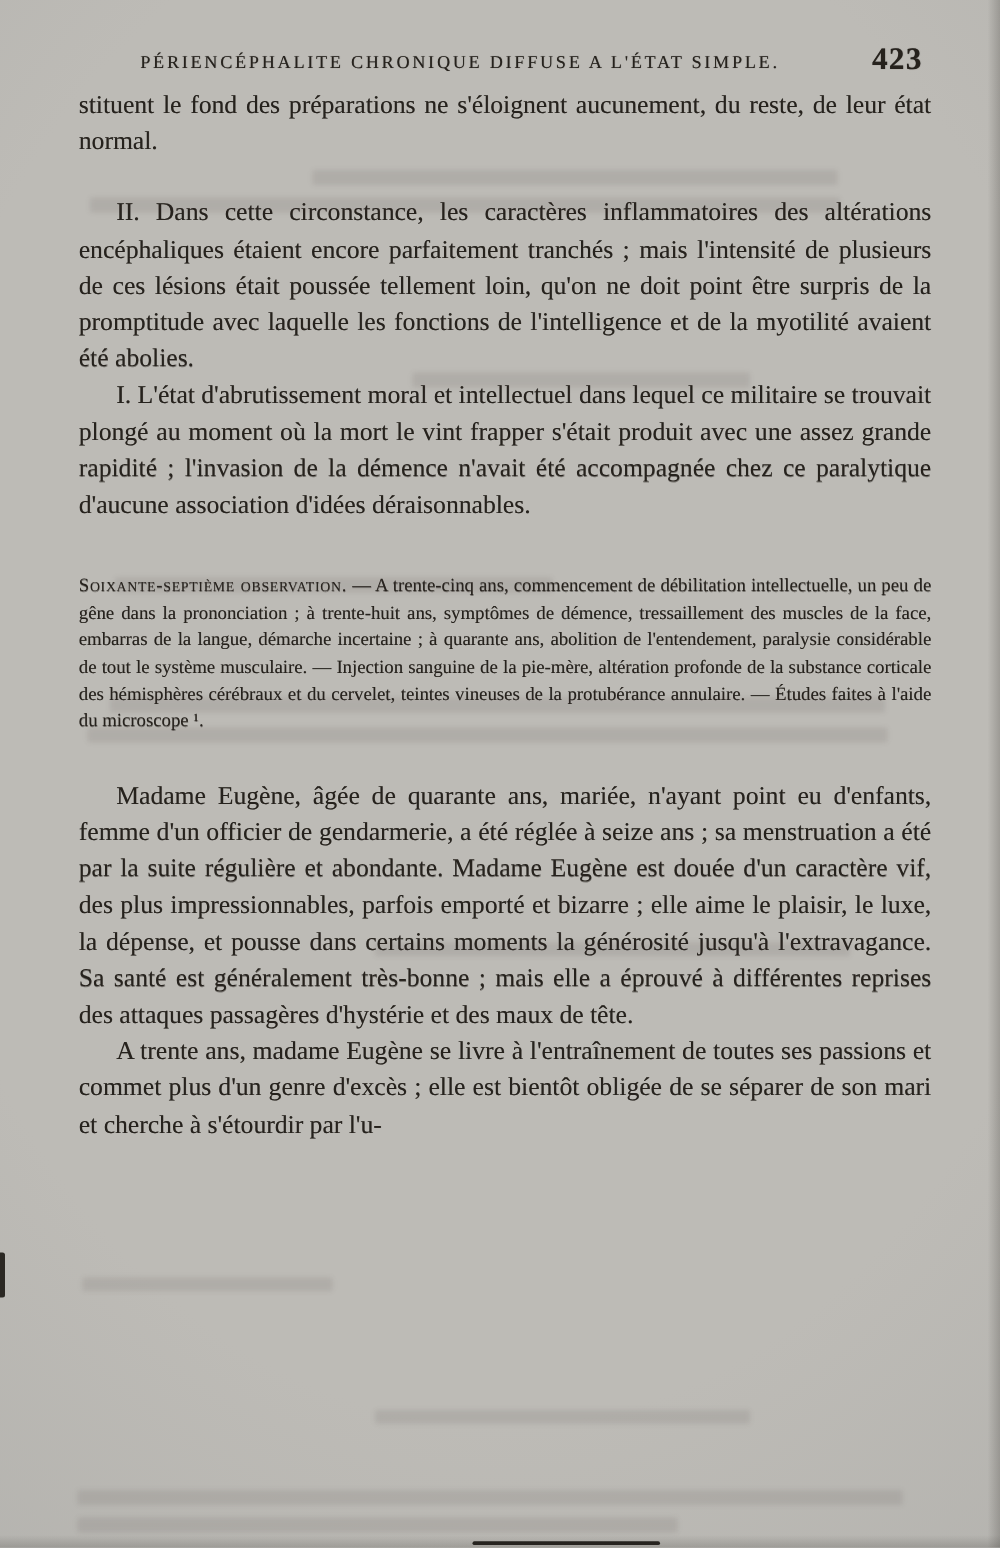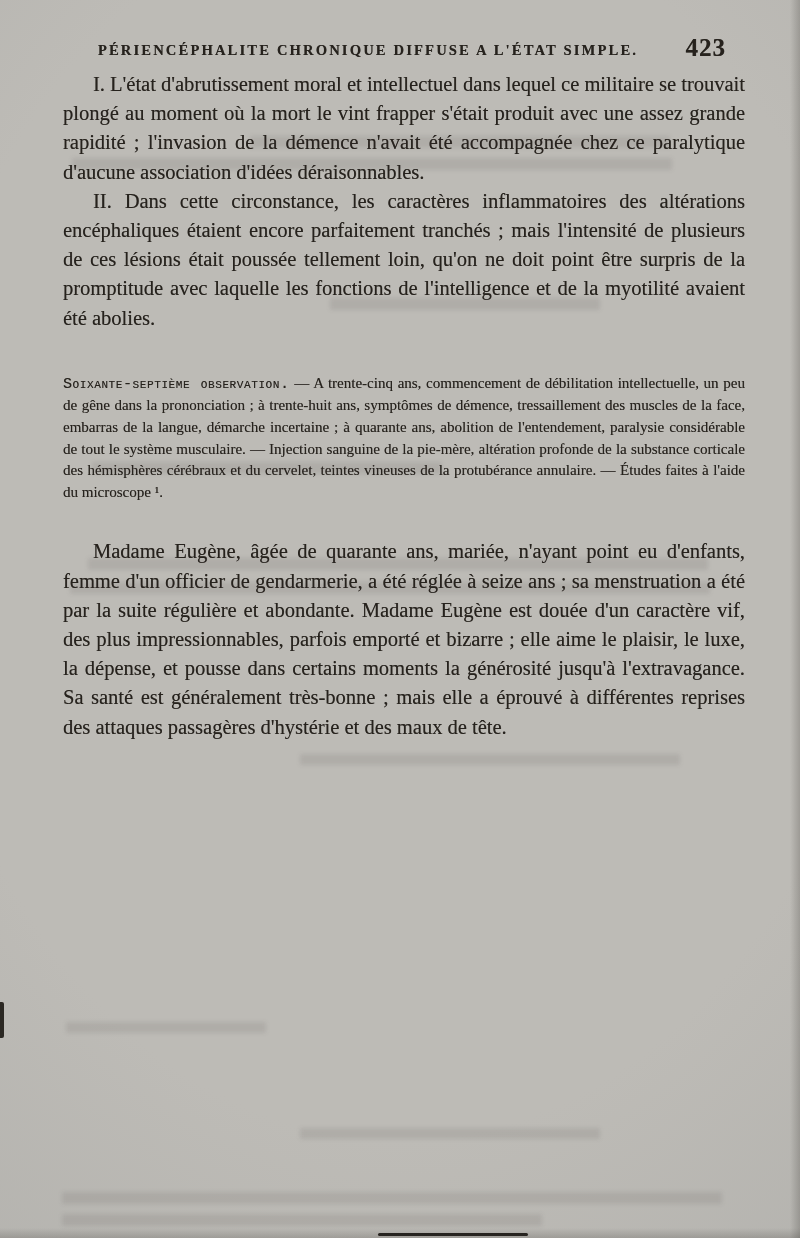--- a/index.html
+++ b/index.html
@@ -22,30 +22,30 @@
     position: absolute;
     top: 42px;
     left: 62px;
     right: 56px;
     height: 34px;
     color: #26221d;
   }
   .running-title {
     display: block;
     text-align: center;
-    font-weight: bold;
+    font-weight: normal;
     font-size: 14.5px;
     letter-spacing: 2.2px;
     padding-right: 70px;
     white-space: nowrap;
     text-shadow: 0.2px 0.2px 0.6px rgba(30,27,23,0.55);
   }
   .page-number {
     position: absolute;
-    right: 18px;
+    right: 6px;
     top: -8px;
     font-size: 25px;
     font-weight: bold;
     letter-spacing: 1px;
     text-shadow: 0.2px 0.2px 0.6px rgba(30,27,23,0.55);
   }
   .text-block {
     position: absolute;
     top: 70px;
     left: 63px;
@@ -63,21 +63,20 @@
   .mb-gap { margin-bottom: 28px; }
   .observation {
     margin: 40px 0 34px 0;
     font-size: 15px;
     line-height: 21.6px;
     text-align: justify;
   }
   .obs-lead {
     font-variant: small-caps;
     letter-spacing: 0.6px;
-    font-family: Liberation Mono, monospace;
   }
   .footnote {
     margin: 26px 0 0 0;
     font-size: 15.5px;
     line-height: 21px;
     text-align: justify;
     text-indent: 22px;
   }
   .ghost {
     position: absolute;
@@ -127,26 +126,28 @@
 <body>
 
 <div class="page">
 
   <div class="header">
     <span class="running-title">PÉRIENCÉPHALITE CHRONIQUE DIFFUSE A L'ÉTAT SIMPLE.</span>
     <span class="page-number">423</span>
   </div>
 
   <div class="text-block">
+    <p class="para mb-gap">stituent le fond des préparations ne s'éloignent aucunement, du reste, de leur état normal.</p>
+    <p class="para indent">II. Dans cette circonstance, les caractères inflammatoires des altérations encéphaliques étaient encore parfaitement tranchés ; mais l'intensité de plusieurs de ces lésions était poussée tellement loin, qu'on ne doit point être surpris de la promptitude avec laquelle les fonctions de l'intelligence et de la myotilité avaient été abolies.</p>
     <p class="para indent">I. L'état d'abrutissement moral et intellectuel dans lequel ce militaire se trouvait plongé au moment où la mort le vint frapper s'était produit avec une assez grande rapidité ; l'invasion de la démence n'avait été accompagnée chez ce paralytique d'aucune association d'idées déraisonnables.</p>
-    <p class="para indent">II. Dans cette circonstance, les caractères inflammatoires des altérations encéphaliques étaient encore parfaitement tranchés ; mais l'intensité de plusieurs de ces lésions était poussée tellement loin, qu'on ne doit point être surpris de la promptitude avec laquelle les fonctions de l'intelligence et de la myotilité avaient été abolies.</p>
 
     <p class="observation"><span class="obs-lead">Soixante-septième observation.</span> <span>— A trente-cinq ans, commencement de débilitation intellectuelle, un peu de gêne dans la prononciation ; à trente-huit ans, symptômes de démence, tressaillement des muscles de la face, embarras de la langue, démarche incertaine ; à quarante ans, abolition de l'entendement, paralysie considérable de tout le système musculaire. — Injection sanguine de la pie-mère, altération profonde de la substance corticale des hémisphères cérébraux et du cervelet, teintes vineuses de la protubérance annulaire. — Études faites à l'aide du microscope ¹.</span></p>
 
     <p class="para indent">Madame Eugène, âgée de quarante ans, mariée, n'ayant point eu d'enfants, femme d'un officier de gendarmerie, a été réglée à seize ans ; sa menstruation a été par la suite régulière et abondante. Madame Eugène est douée d'un caractère vif, des plus impressionnables, parfois emporté et bizarre ; elle aime le plaisir, le luxe, la dépense, et pousse dans certains moments la générosité jusqu'à l'extravagance. Sa santé est généralement très-bonne ; mais elle a éprouvé à différentes reprises des attaques passagères d'hystérie et des maux de tête.</p>
+    <p class="para indent">A trente ans, madame Eugène se livre à l'entraînement de toutes ses passions et commet plus d'un genre d'excès ; elle est bientôt obligée de se séparer de son mari et cherche à s'étourdir par l'u-</p>
 
   </div>
 
   <div class="ghost" style="left:250px; top:136px; width:420px; height:12px;"></div>
   <div class="ghost" style="left:72px; top:158px; width:600px; height:12px;"></div>
   <div class="ghost" style="left:330px; top:298px; width:270px; height:12px;"></div>
   <div class="ghost" style="left:92px; top:462px; width:350px; height:12px;"></div>
   <div class="ghost" style="left:88px; top:558px; width:620px; height:12px;"></div>
   <div class="ghost" style="left:70px; top:582px; width:640px; height:12px;"></div>
   <div class="ghost" style="left:300px; top:754px; width:380px; height:11px;"></div>

